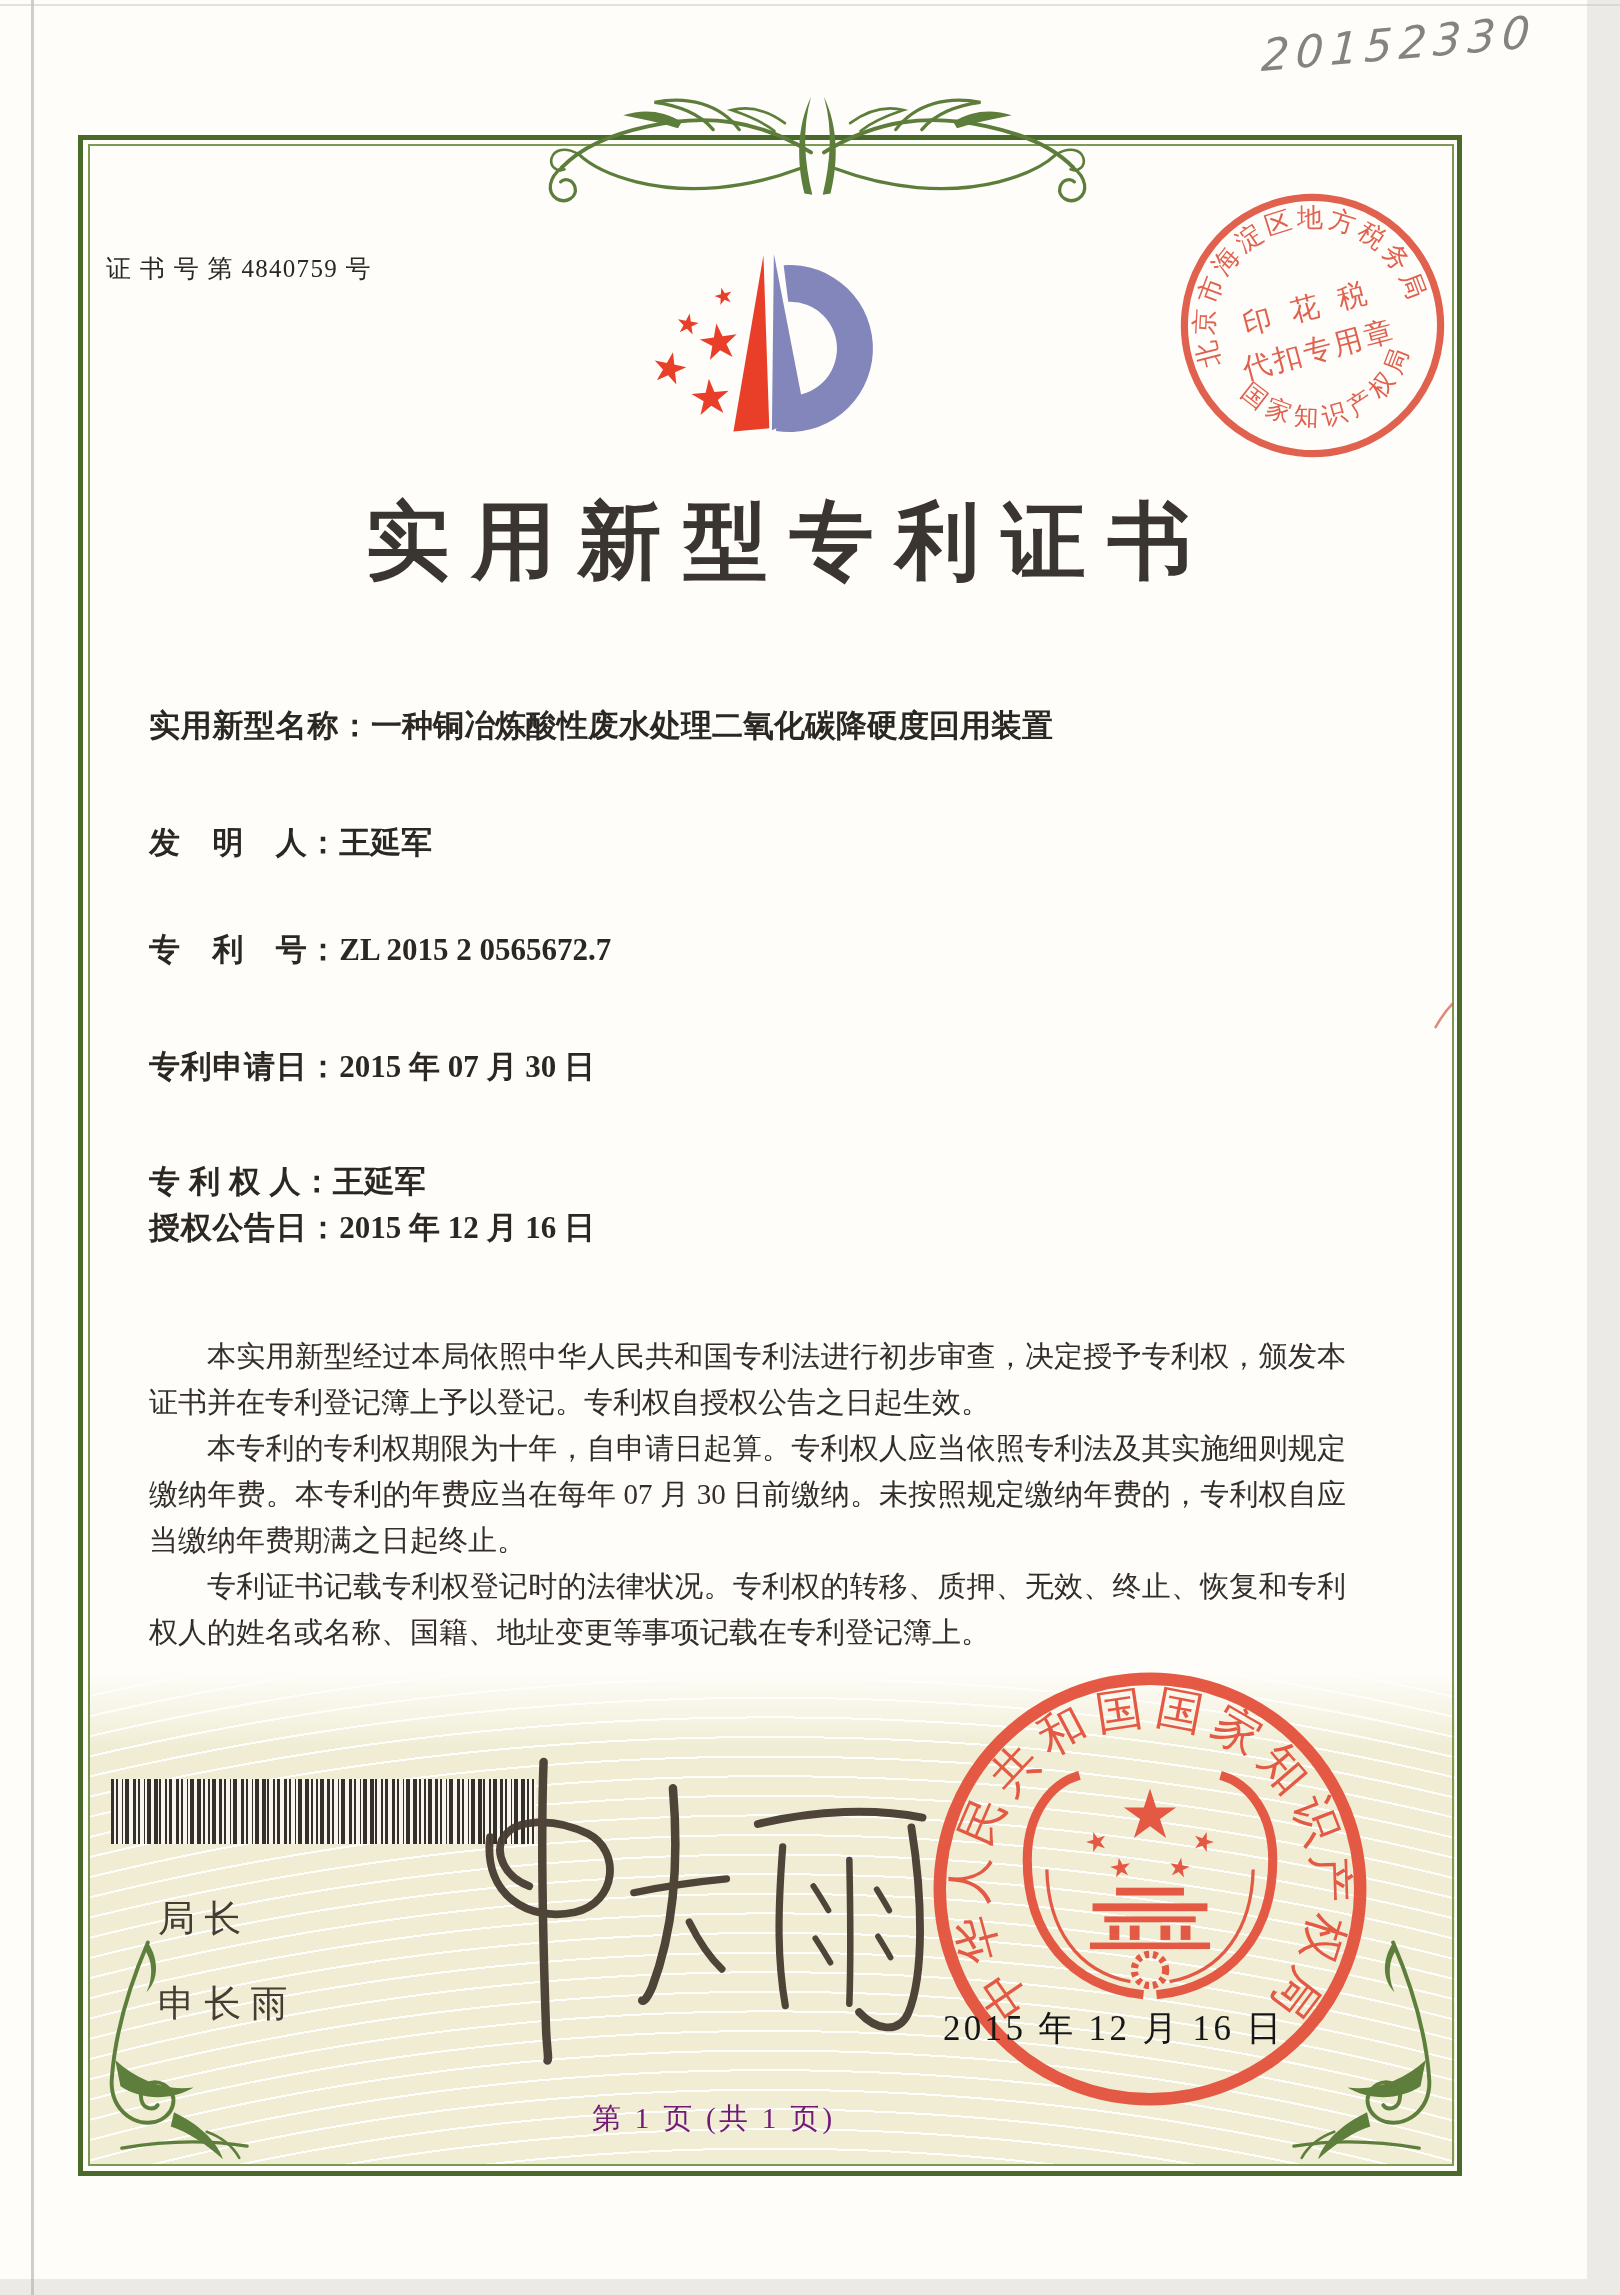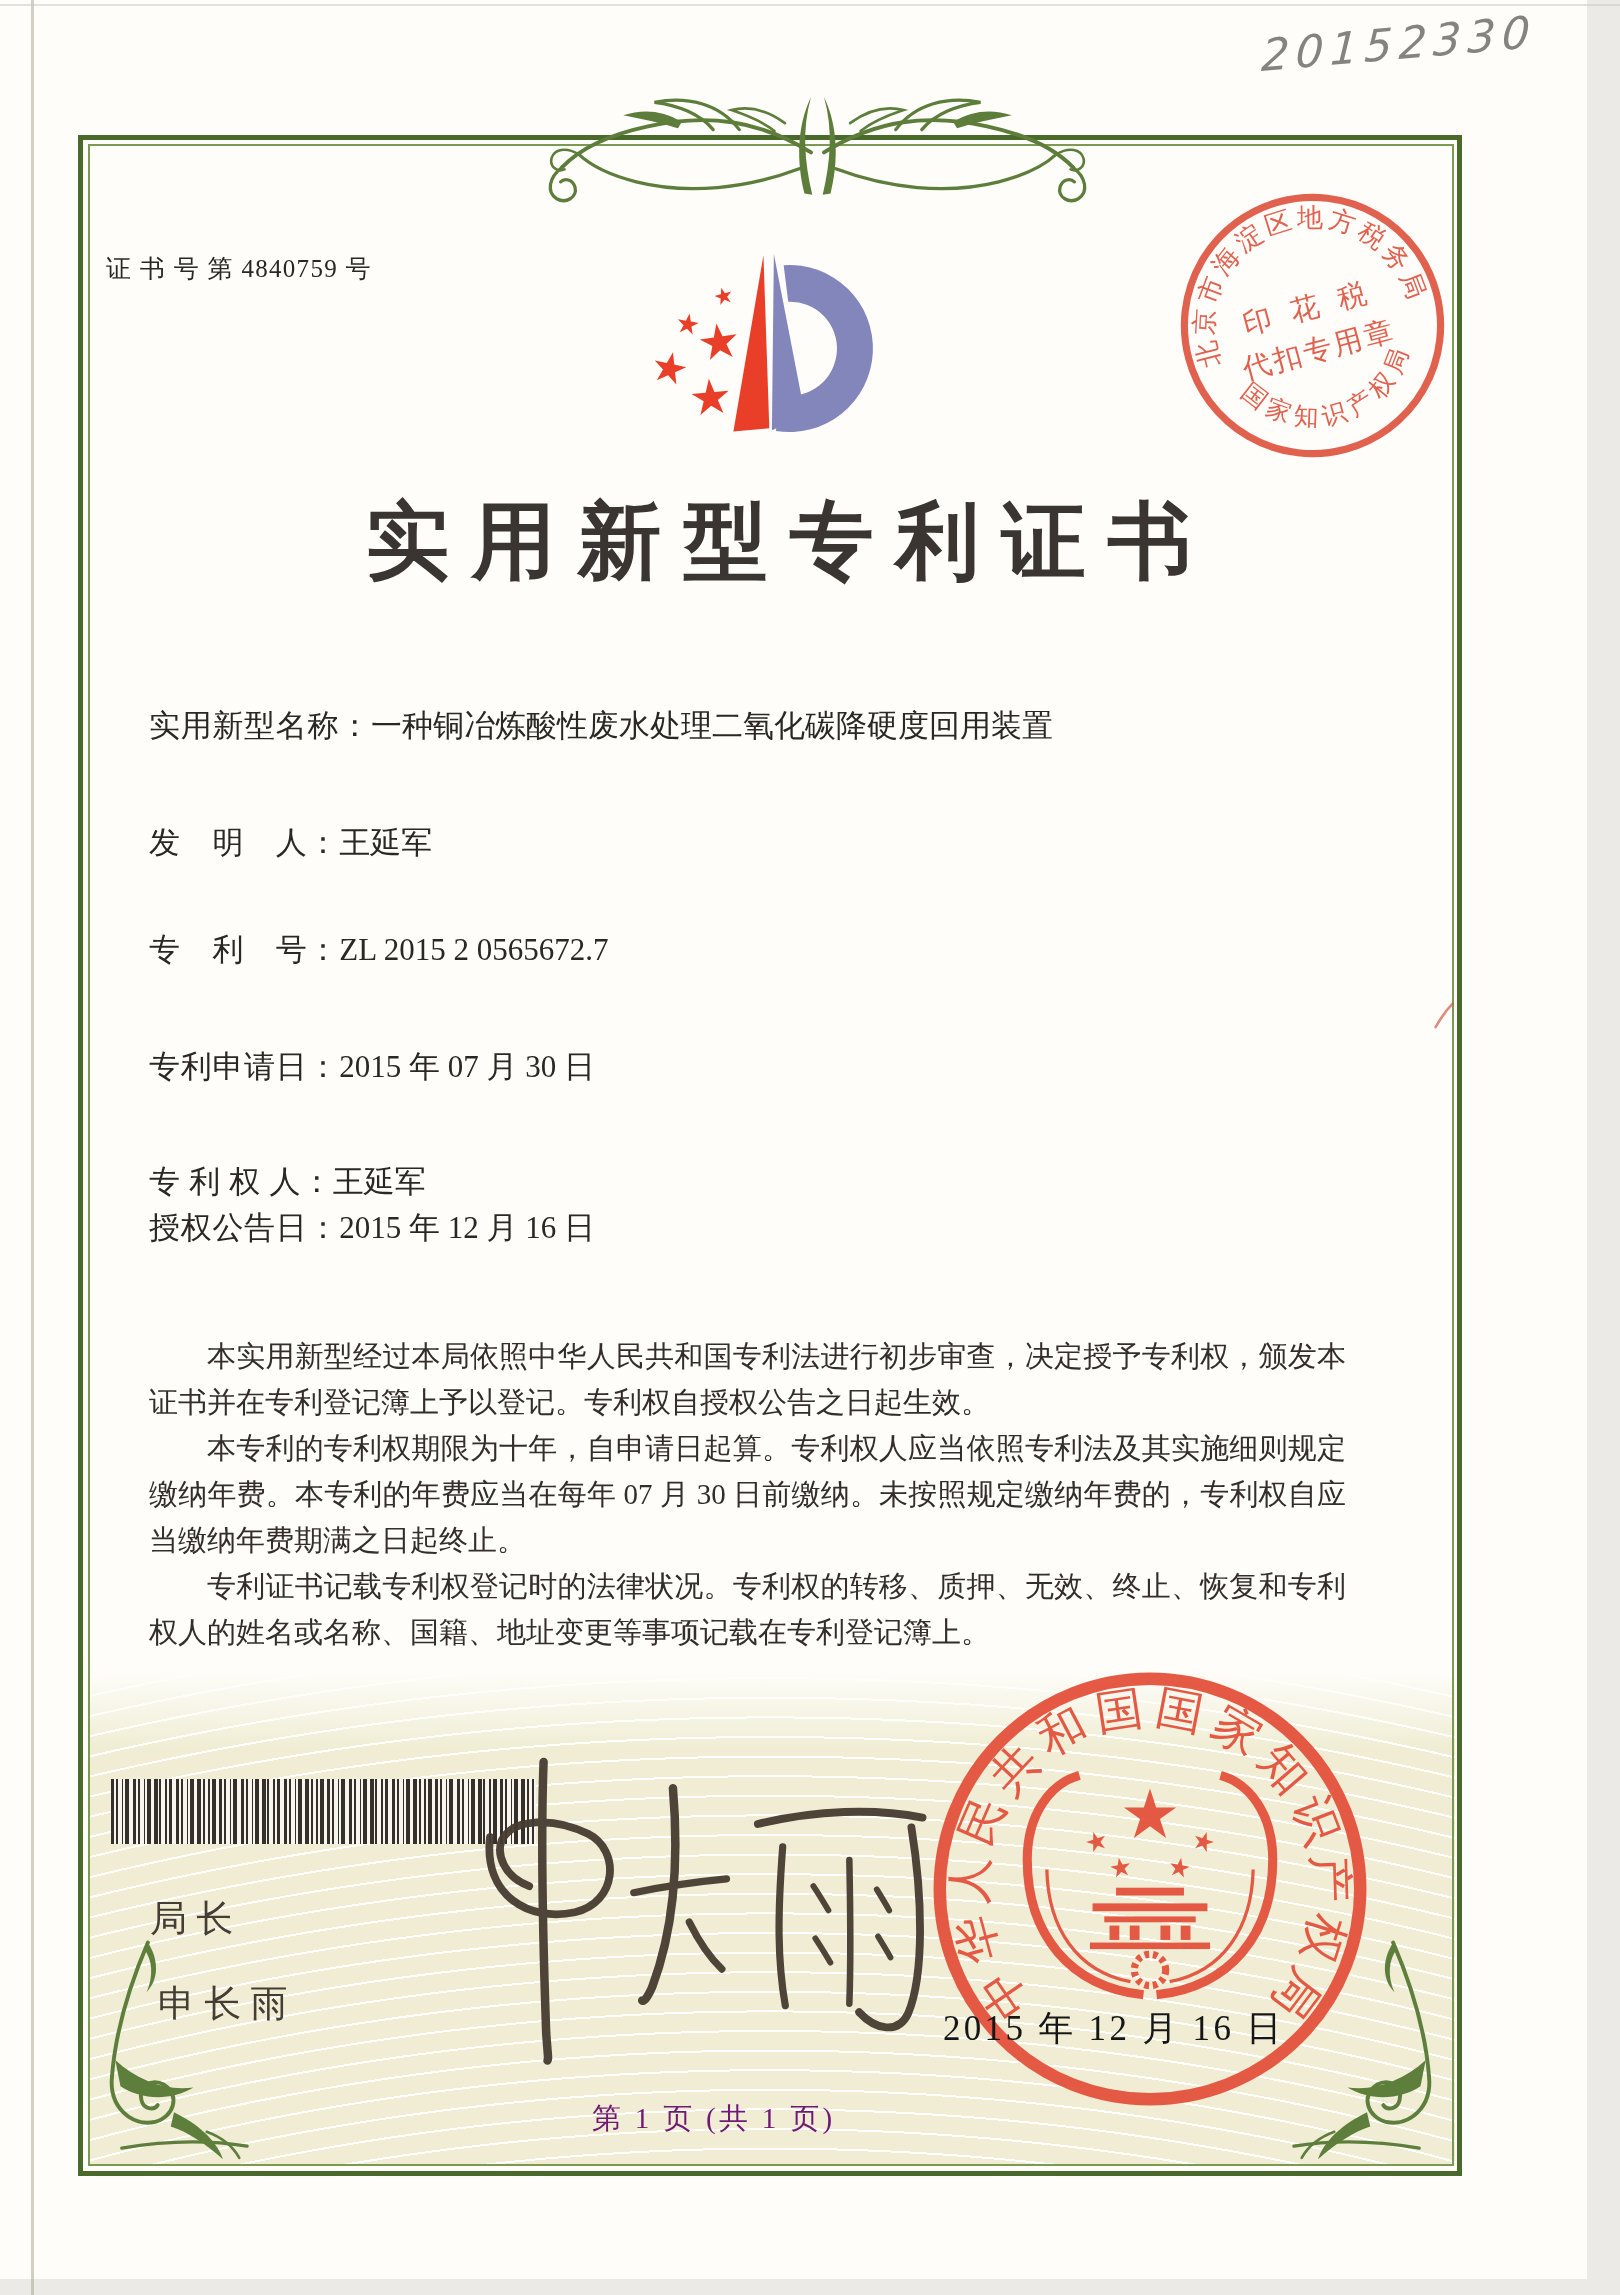--- a/index.html
+++ b/index.html
@@ -31,35 +31,35 @@
     background:linear-gradient(#fefdf9, rgba(254,253,249,0));}
 
   .hand-number{position:absolute;left:1261px;top:18.3px;width:275px;
     font-family:"DejaVu Sans",sans-serif;font-style:italic;
     font-size:44px;color:#85837e;letter-spacing:6.5px;
     transform:rotate(-5deg) skewX(-8deg);}
   .cert-no{position:absolute;left:106px;top:252px;font-size:25px;letter-spacing:1.3px;color:#2b2722;}
   .title{position:absolute;left:0;top:485px;width:1557px;text-align:center;
     font-size:84px;font-weight:bold;letter-spacing:22px;color:#3a3531;text-indent:22px;}
 
-  .row{position:absolute;left:149px;font-size:31px;color:#2b2722;white-space:nowrap;}
+  .row{position:absolute;left:149px;font-size:31px;color:#2b2722;white-space:nowrap;font-weight:bold;}
   .row .lbl{letter-spacing:0.7px;}
   .r1{top:705px;} .r2{top:822px;} .r3{top:929px;}
   .r4{top:1046px;} .r5{top:1161px;} .r6{top:1207px;}
 
   .paras{position:absolute;left:149px;top:1333px;width:1197px;
     font-size:29px;line-height:46px;text-align:justify;color:#332e29;}
   .paras p{margin:0;text-indent:2em;}
 
   .barcode{position:absolute;left:111px;top:1779px;width:425px;height:65px;
     background:repeating-linear-gradient(90deg,
       #35302a 0 3.3px,#f7f5ee 3.3px 5.2px,#35302a 5.2px 7.2px,#f7f5ee 7.2px 11px,
       #35302a 11px 12.4px,#f7f5ee 12.4px 14.4px,#35302a 14.4px 18.3px,#f7f5ee 18.3px 21.6px);}
 
-  .role{position:absolute;left:150px;top:1894px;font-size:37px;letter-spacing:9.2px;color:#453c33;}
+  .role{position:absolute;left:158px;top:1894px;font-size:37px;letter-spacing:9.2px;color:#453c33;}
   .role-name{position:absolute;left:158px;top:1979px;font-size:37px;letter-spacing:9.2px;color:#453c33;}
 
   .sig-svg{position:absolute;left:392px;top:1726px;}
   .seal-svg{position:absolute;left:928px;top:1667px;opacity:.94;}
   .seal-date{position:absolute;left:943px;top:2005px;font-size:35px;letter-spacing:3.3px;
     color:#161616;z-index:6;white-space:nowrap;}
   .footer{position:absolute;left:592px;top:2099px;font-size:29px;letter-spacing:3.3px;color:#701a75;}
 
   .tax-svg{position:absolute;left:1172px;top:185px;opacity:.92;}
   .logo-svg{position:absolute;left:644px;top:239px;}

